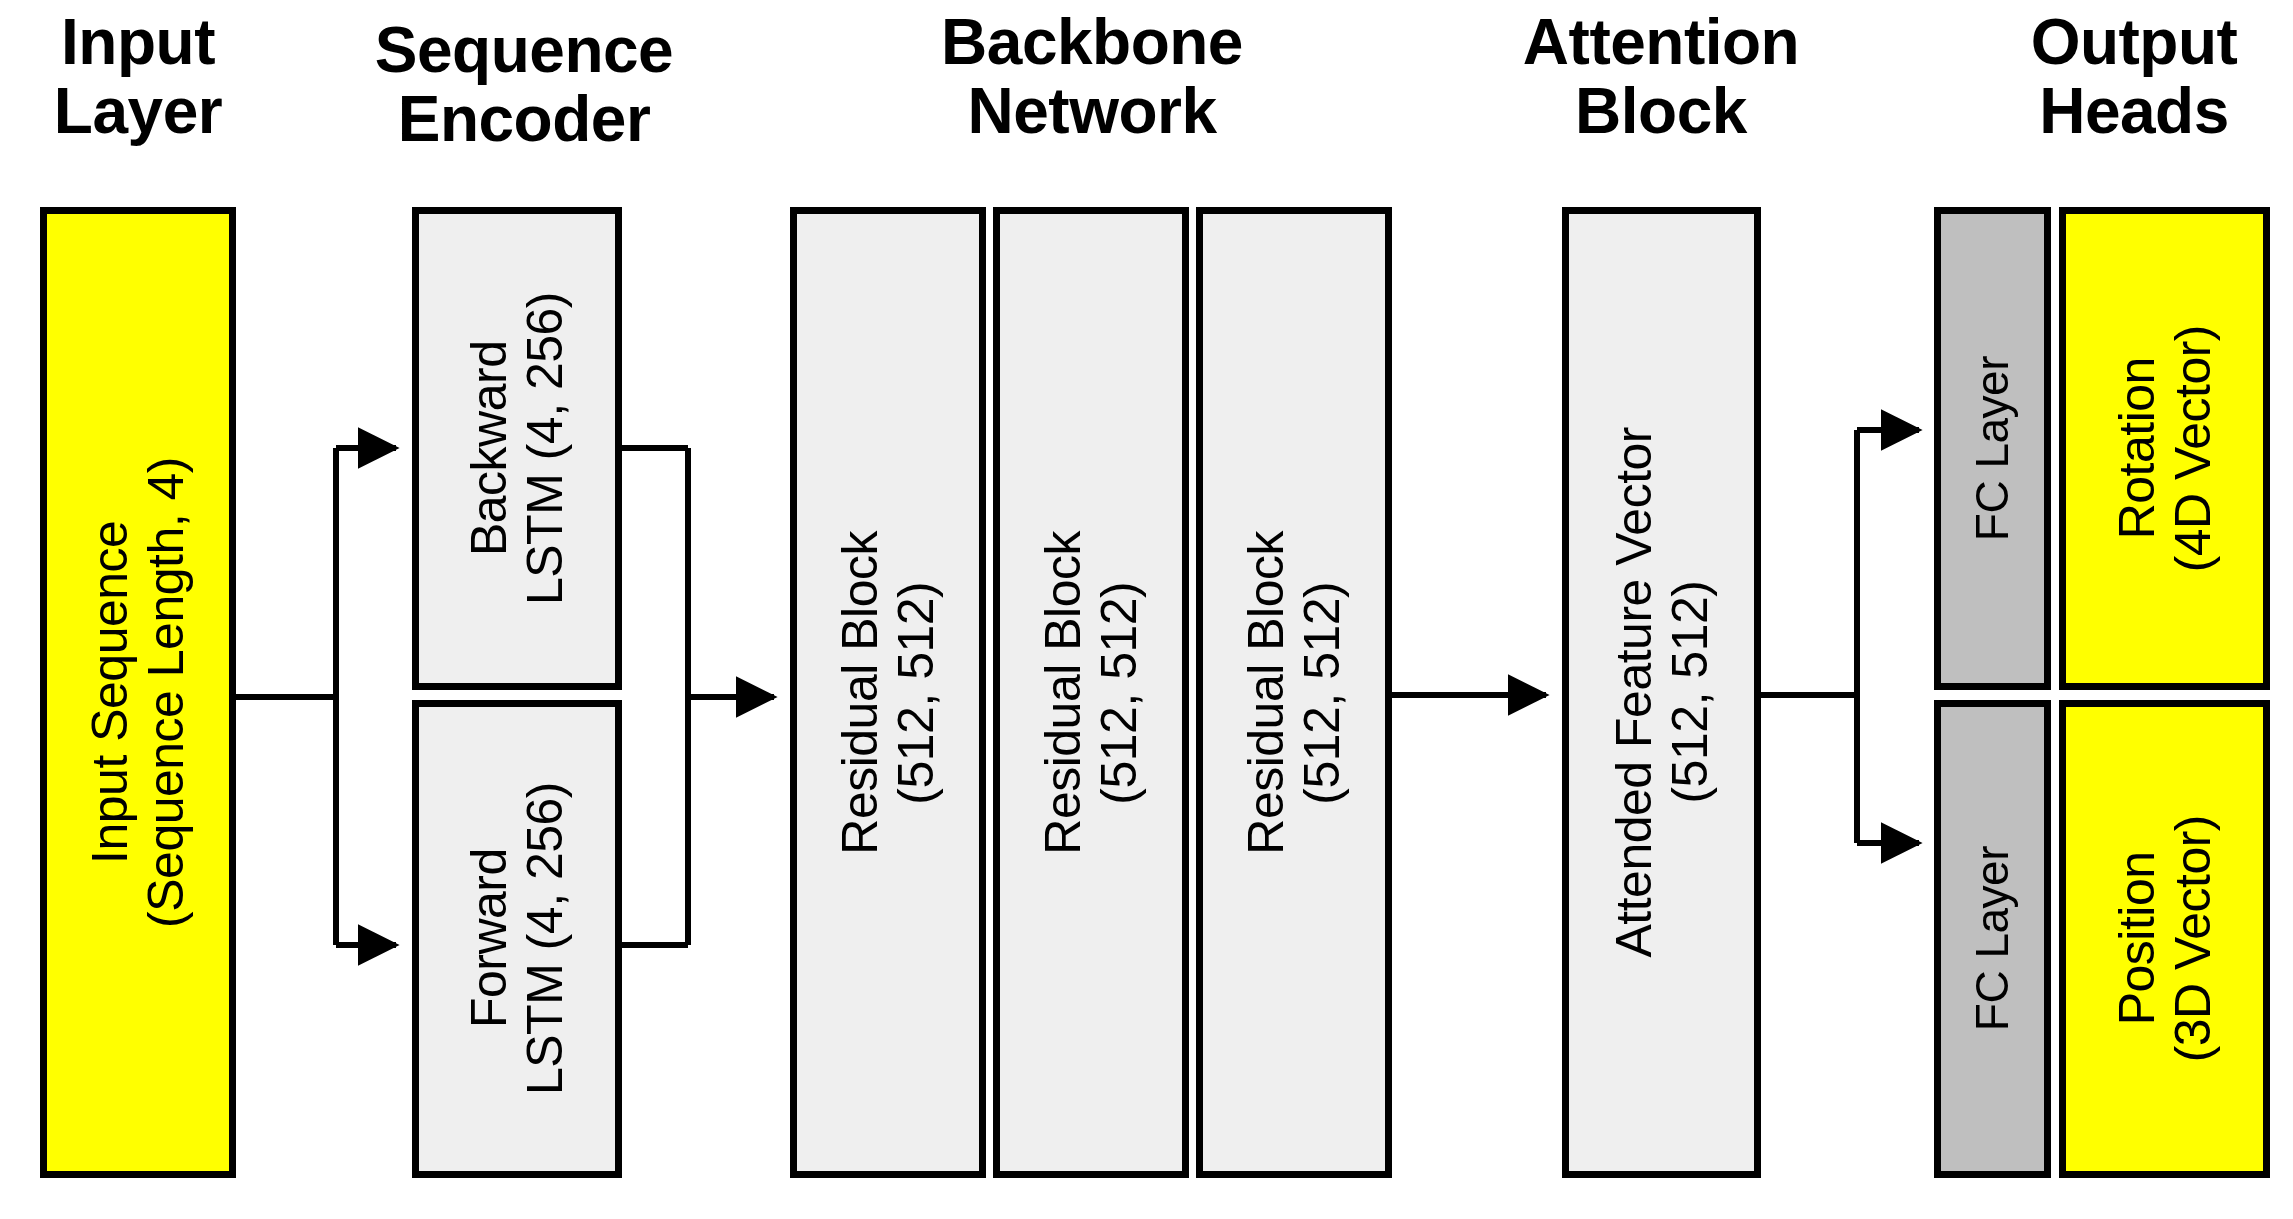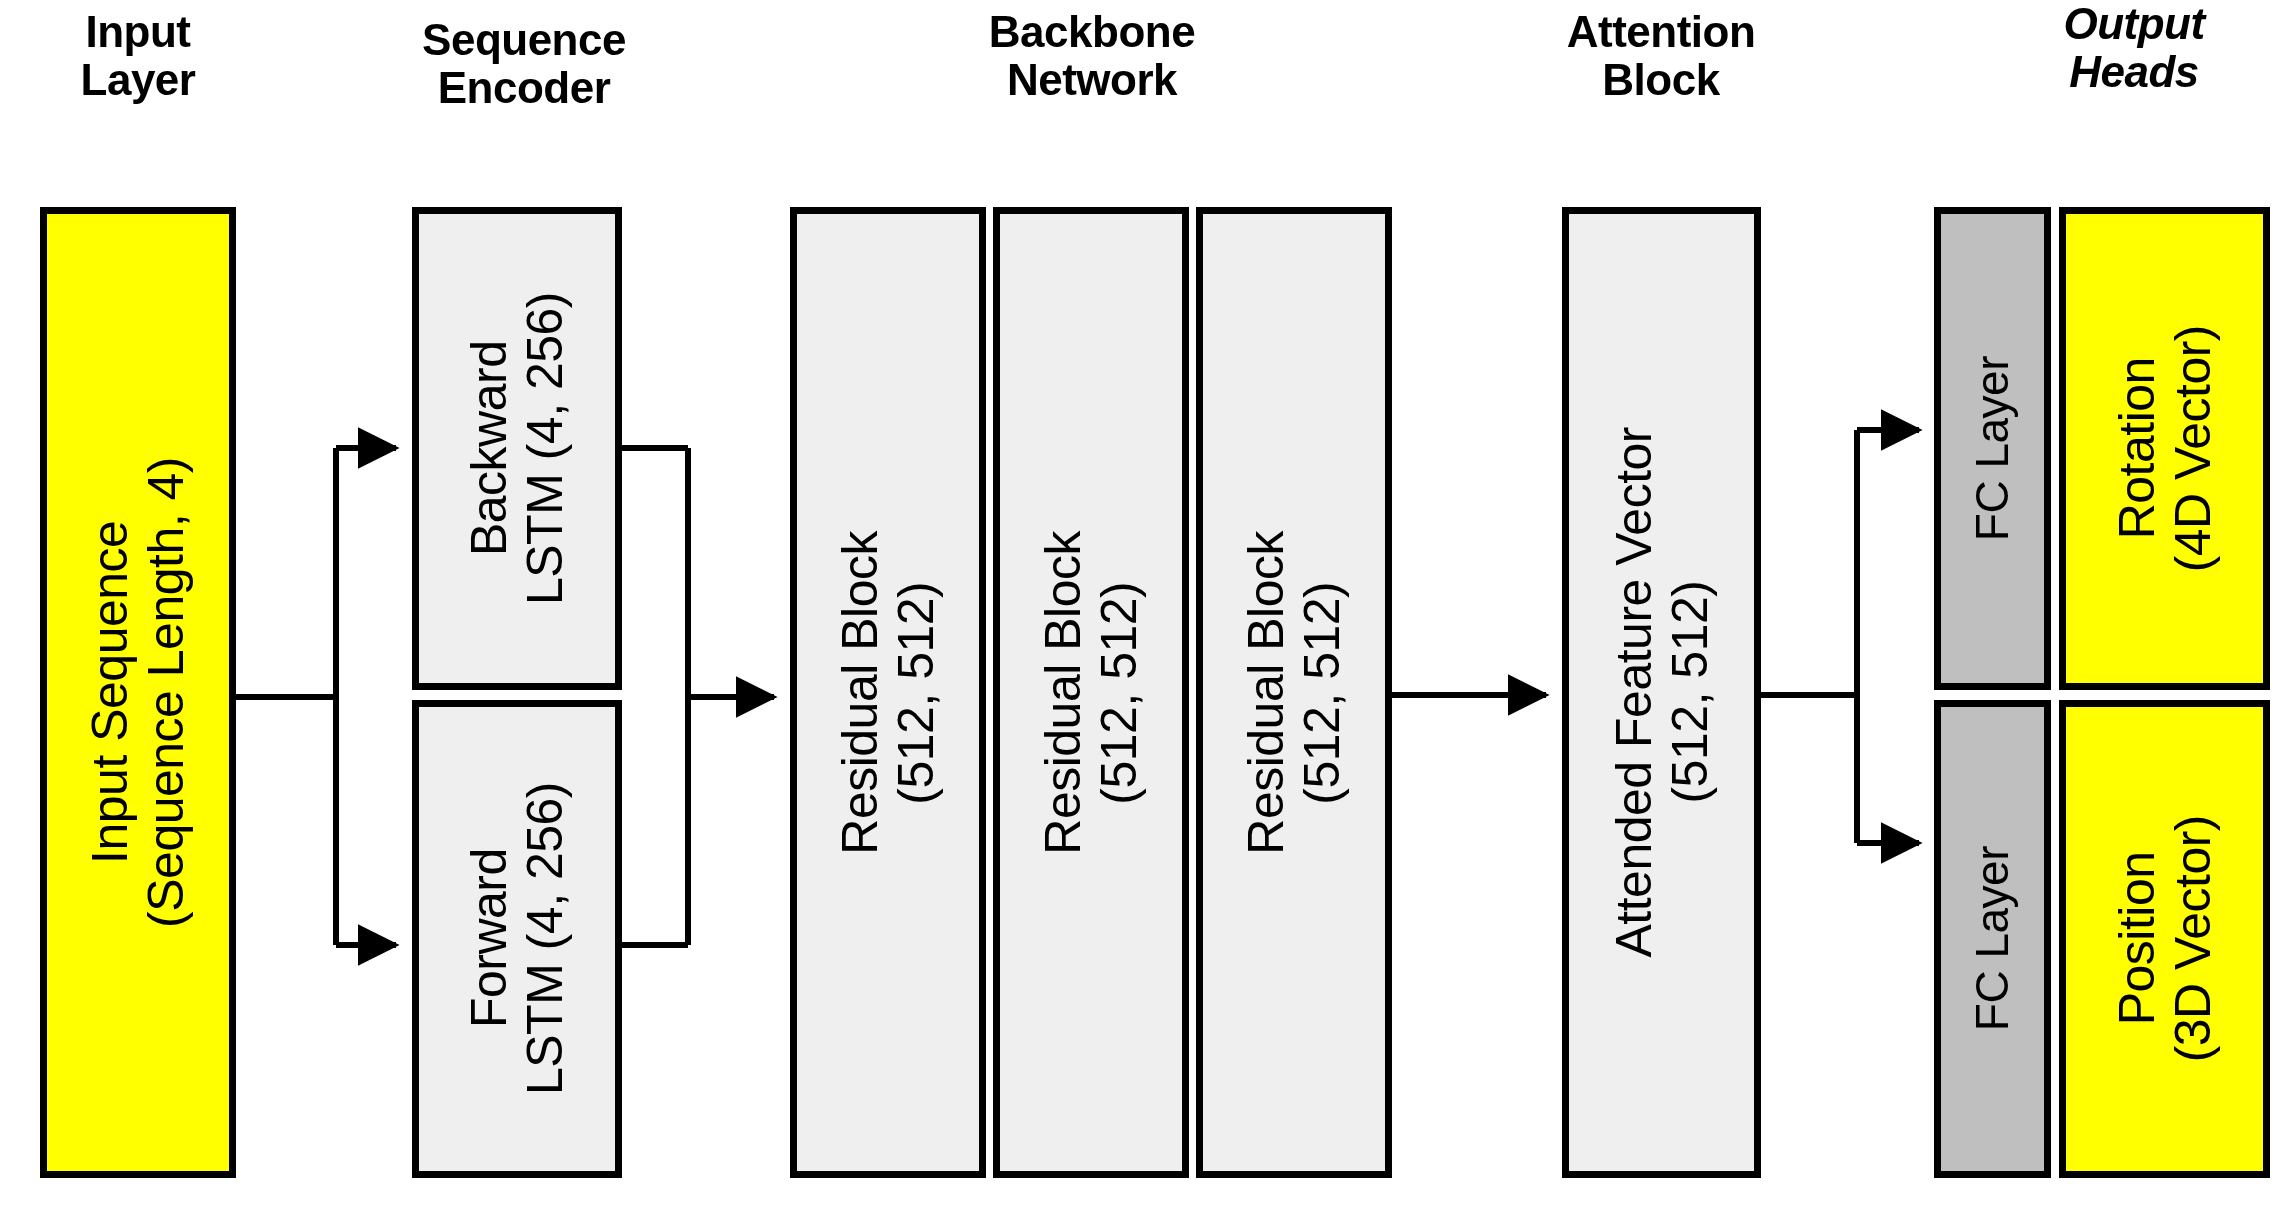--- a/index.html
+++ b/index.html
@@ -12,21 +12,21 @@
   #canvas {
     position: relative;
     width: 2293px;
     height: 1219px;
     background: #ffffff;
     overflow: hidden;
   }
   .col-title {
     position: absolute;
     font-weight: bold;
-    font-size: 44px;
+    font-size: 64px;
     line-height: 1.08;
     color: #000000;
     text-align: center;
     letter-spacing: -0.5px;
     white-space: pre-line;
   }
   .node {
     position: absolute;
     box-sizing: border-box;
     border: 7px solid #000000;
@@ -69,21 +69,21 @@
 
   <div class="col-title" style="left:340px; top:16px; width:368px;">Sequence
 Encoder</div>
 
   <div class="col-title" style="left:908px; top:8px; width:368px;">Backbone
 Network</div>
 
   <div class="col-title" style="left:1482px; top:8px; width:358px;">Attention
 Block</div>
 
-  <div class="col-title" style="left:1975px; top:0; width:318px;font-style:italic;">Output
+  <div class="col-title" style="left:1975px; top:8px; width:318px;">Output
 Heads</div>
 
   <div class="node fill-yellow" style="left:40px; top:207px; width:196px; height:971px;">
     <span class="vlabel">Input Sequence
 (Sequence Length, 4)</span>
   </div>
 
   <div class="node fill-light" style="left:412px; top:207px; width:210px; height:483px;">
     <span class="vlabel">Backward
 LSTM (4, 256)</span>

